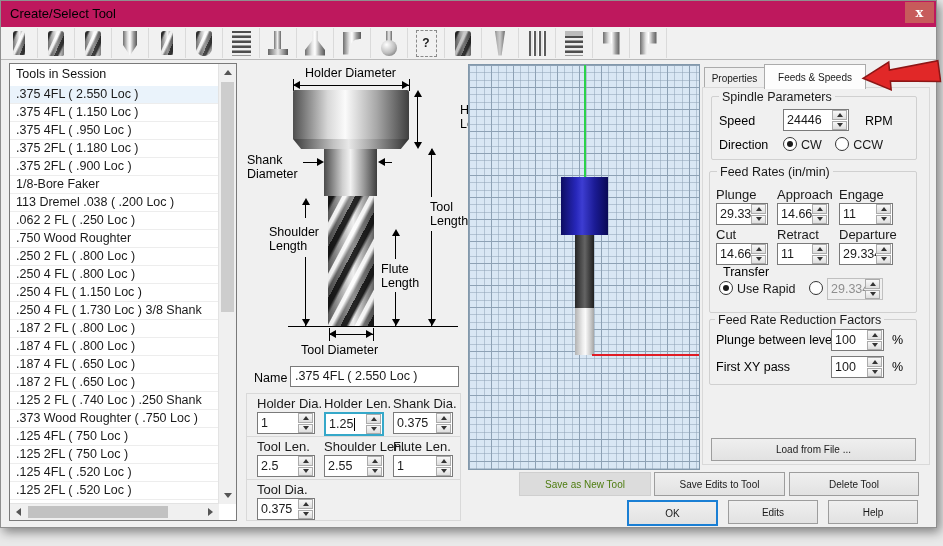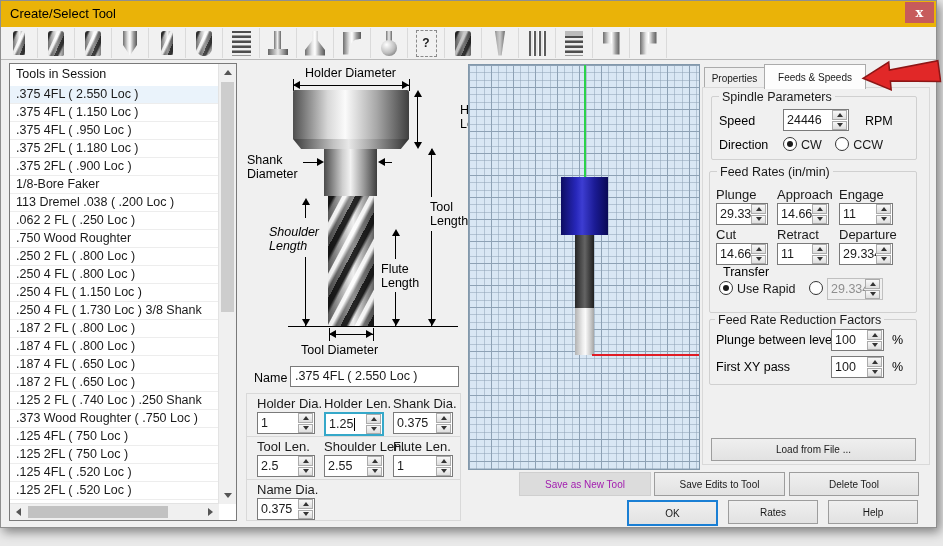--- a/index.html
+++ b/index.html
@@ -1,20 +1,20 @@
 <!DOCTYPE html>
 <html><head>
 <meta charset="utf-8">
 <style>
   html,body{margin:0;padding:0;width:943px;height:546px;background:#e9e9e9;overflow:hidden;
     font-family:"Liberation Sans","DejaVu Sans",sans-serif;font-size:12px;color:#1a1a1a;}
   #dialog{position:absolute;left:0;top:0;width:935px;height:526px;background:#f0f0f0;
     border:1px solid #8f8f8f;box-shadow:3px 4px 10px rgba(0,0,0,.45);}
   
-  #titlebar{position:absolute;left:0;top:0;width:100%;height:26px;background:#eab308;}
+  #titlebar{position:absolute;left:0;top:0;width:100%;height:26px;background:#be185d;}
   #title-text{position:absolute;left:9px;top:5px;font-size:13px;color:#000;}
   #close-btn{position:absolute;right:2px;top:1px;width:29px;height:21px;background:#c75b5b;
     color:#fff;display:flex;align-items:center;justify-content:center;
     font-family:"DejaVu Serif",serif;font-weight:bold;font-size:13px;cursor:pointer;}
   
   #toolbar{position:absolute;left:0;top:26px;width:100%;height:32px;background:#f1f1f1;
     border-bottom:1px solid #b9b9b9;display:flex;align-items:center;}
   .tbtn{width:36px;height:30px;border-right:1px solid #dadada;display:flex;align-items:center;justify-content:center;}
   .ticon{display:block;}
   .metal{background:linear-gradient(90deg,#6e6e6e,#e6e6e6 35%,#ffffff 50%,#9e9e9e 75%,#585858);}
@@ -149,21 +149,21 @@
   #ff-cut{left:715px;top:226px;width:52px;} #ff-retract{left:776px;top:226px;width:52px;}
   #ff-departure{left:838px;top:226px;width:54px;}
   .radio{display:inline-block;width:12px;height:12px;border:1px solid #333;border-radius:50%;
     background:#fff;position:relative;vertical-align:-2px;}
   .radio.checked::after{content:"";position:absolute;left:3px;top:3px;width:6px;height:6px;border-radius:50%;background:#1a1a1a;}
   .radio-row{position:absolute;font-size:12.5px;white-space:nowrap;}
   .radio-row .rlabel{margin-left:4px;margin-right:10px;}
   
   .btn{position:absolute;background:linear-gradient(#efefef,#e2e2e2);border:1px solid #9d9d9d;
     font-size:10px;display:flex;align-items:center;justify-content:center;cursor:pointer;}
-  .btn.disabled{background:#dcdcdc;border-color:#cfcfcf;color:#a21caf;cursor:default;}
+  .btn.disabled{background:#dcdcdc;border-color:#cfcfcf;color:#4d7c0f;cursor:default;}
   .btn.default{border:2px solid #1a7fd4;}
   #btn-load{left:710px;top:437px;width:203px;height:21px;}
   #btn-save-new{left:518px;top:471px;width:130px;height:22px;}
   #btn-save-edits{left:653px;top:471px;width:129px;height:22px;}
   #btn-delete{left:788px;top:471px;width:128px;height:22px;}
   #btn-ok{left:626px;top:499px;width:87px;height:22px;}
   #btn-cancel{left:727px;top:499px;width:88px;height:22px;}
   #btn-help{left:827px;top:499px;width:88px;height:22px;}
   
   #red-arrow{position:absolute;left:860px;top:56px;width:80px;height:38px;z-index:5;transform:rotate(-5deg);}
@@ -306,21 +306,21 @@
 
     <div class="dlabel" style="left:6px;top:92px;white-space:pre-line;">Shank
 Diameter</div>
     <div class="dline-h" style="left:62px;top:101px;width:18px;"></div>
     <span class="ah ah-r" style="left:76px;top:97px;"></span>
     <div class="dline-h" style="left:139px;top:101px;width:12px;"></div>
     <span class="ah ah-l" style="left:137px;top:97px;"></span>
 
     <div class="dline-v" style="left:64px;top:139px;height:18px;"></div>
     <span class="ah ah-u" style="left:61px;top:137px;"></span>
-    <div class="dlabel" style="left:28px;top:164px;white-space:pre-line;font-style:italic;">Shoulder
+    <div class="dlabel" style="left:28px;top:164px;white-space:pre-line;">Shoulder
 Length</div>
     <div class="dline-v" style="left:64px;top:196px;height:69px;"></div>
     <span class="ah ah-d" style="left:61px;top:258px;"></span>
 
     <div class="dline-v" style="left:190px;top:88px;height:48px;"></div>
     <span class="ah ah-u" style="left:187px;top:87px;"></span>
     <div class="dlabel" style="left:177px;top:139px;white-space:pre-line;margin-left:12px;">Tool
 Length</div>
     <div class="dline-v" style="left:190px;top:170px;height:95px;"></div>
     <span class="ah ah-d" style="left:187px;top:258px;"></span>
@@ -429,21 +429,21 @@
           <span class="spin-btn">
             <span class="tri tri-up"></span>
           </span>
           <span class="spin-btn">
             <span class="tri tri-dn"></span>
           </span>
         </span>
     </div>
   </div>
   <div class="fld" id="fld-tool-dia">
-    <div class="fld-label">Name Dia.</div>
+    <div class="fld-label">Tool Dia.</div>
     <div class="spin">
       <span class="spin-val">0.375</span>
       <span class="spin-btns">
           <span class="spin-btn">
             <span class="tri tri-up"></span>
           </span>
           <span class="spin-btn">
             <span class="tri tri-dn"></span>
           </span>
         </span>
@@ -623,20 +623,20 @@
         </span>
     </div>
   </div>
   <span class="form-label" style="left:891px;top:359px;">%</span>
 
   <div class="btn" id="btn-load">Load from File ...</div>
   <div class="btn disabled" id="btn-save-new">Save as New Tool</div>
   <div class="btn" id="btn-delete">Delete Tool</div>
   <div class="btn" id="btn-save-edits">Save Edits to Tool</div>
   <div class="btn default" id="btn-ok">OK</div>
-  <div class="btn" id="btn-cancel">Rates</div>
+  <div class="btn" id="btn-cancel">Edits</div>
   <div class="btn" id="btn-help">Help</div>
 
   <svg id="red-arrow" viewBox="0 0 80 38">
     <polygon points="2,18 29,4 29,12 78,7 79,28 29,23 29,32" fill="#e12828" stroke="#8d1616" stroke-width="1.5"></polygon>
   </svg>
 
 </div>
 
 </body></html>

